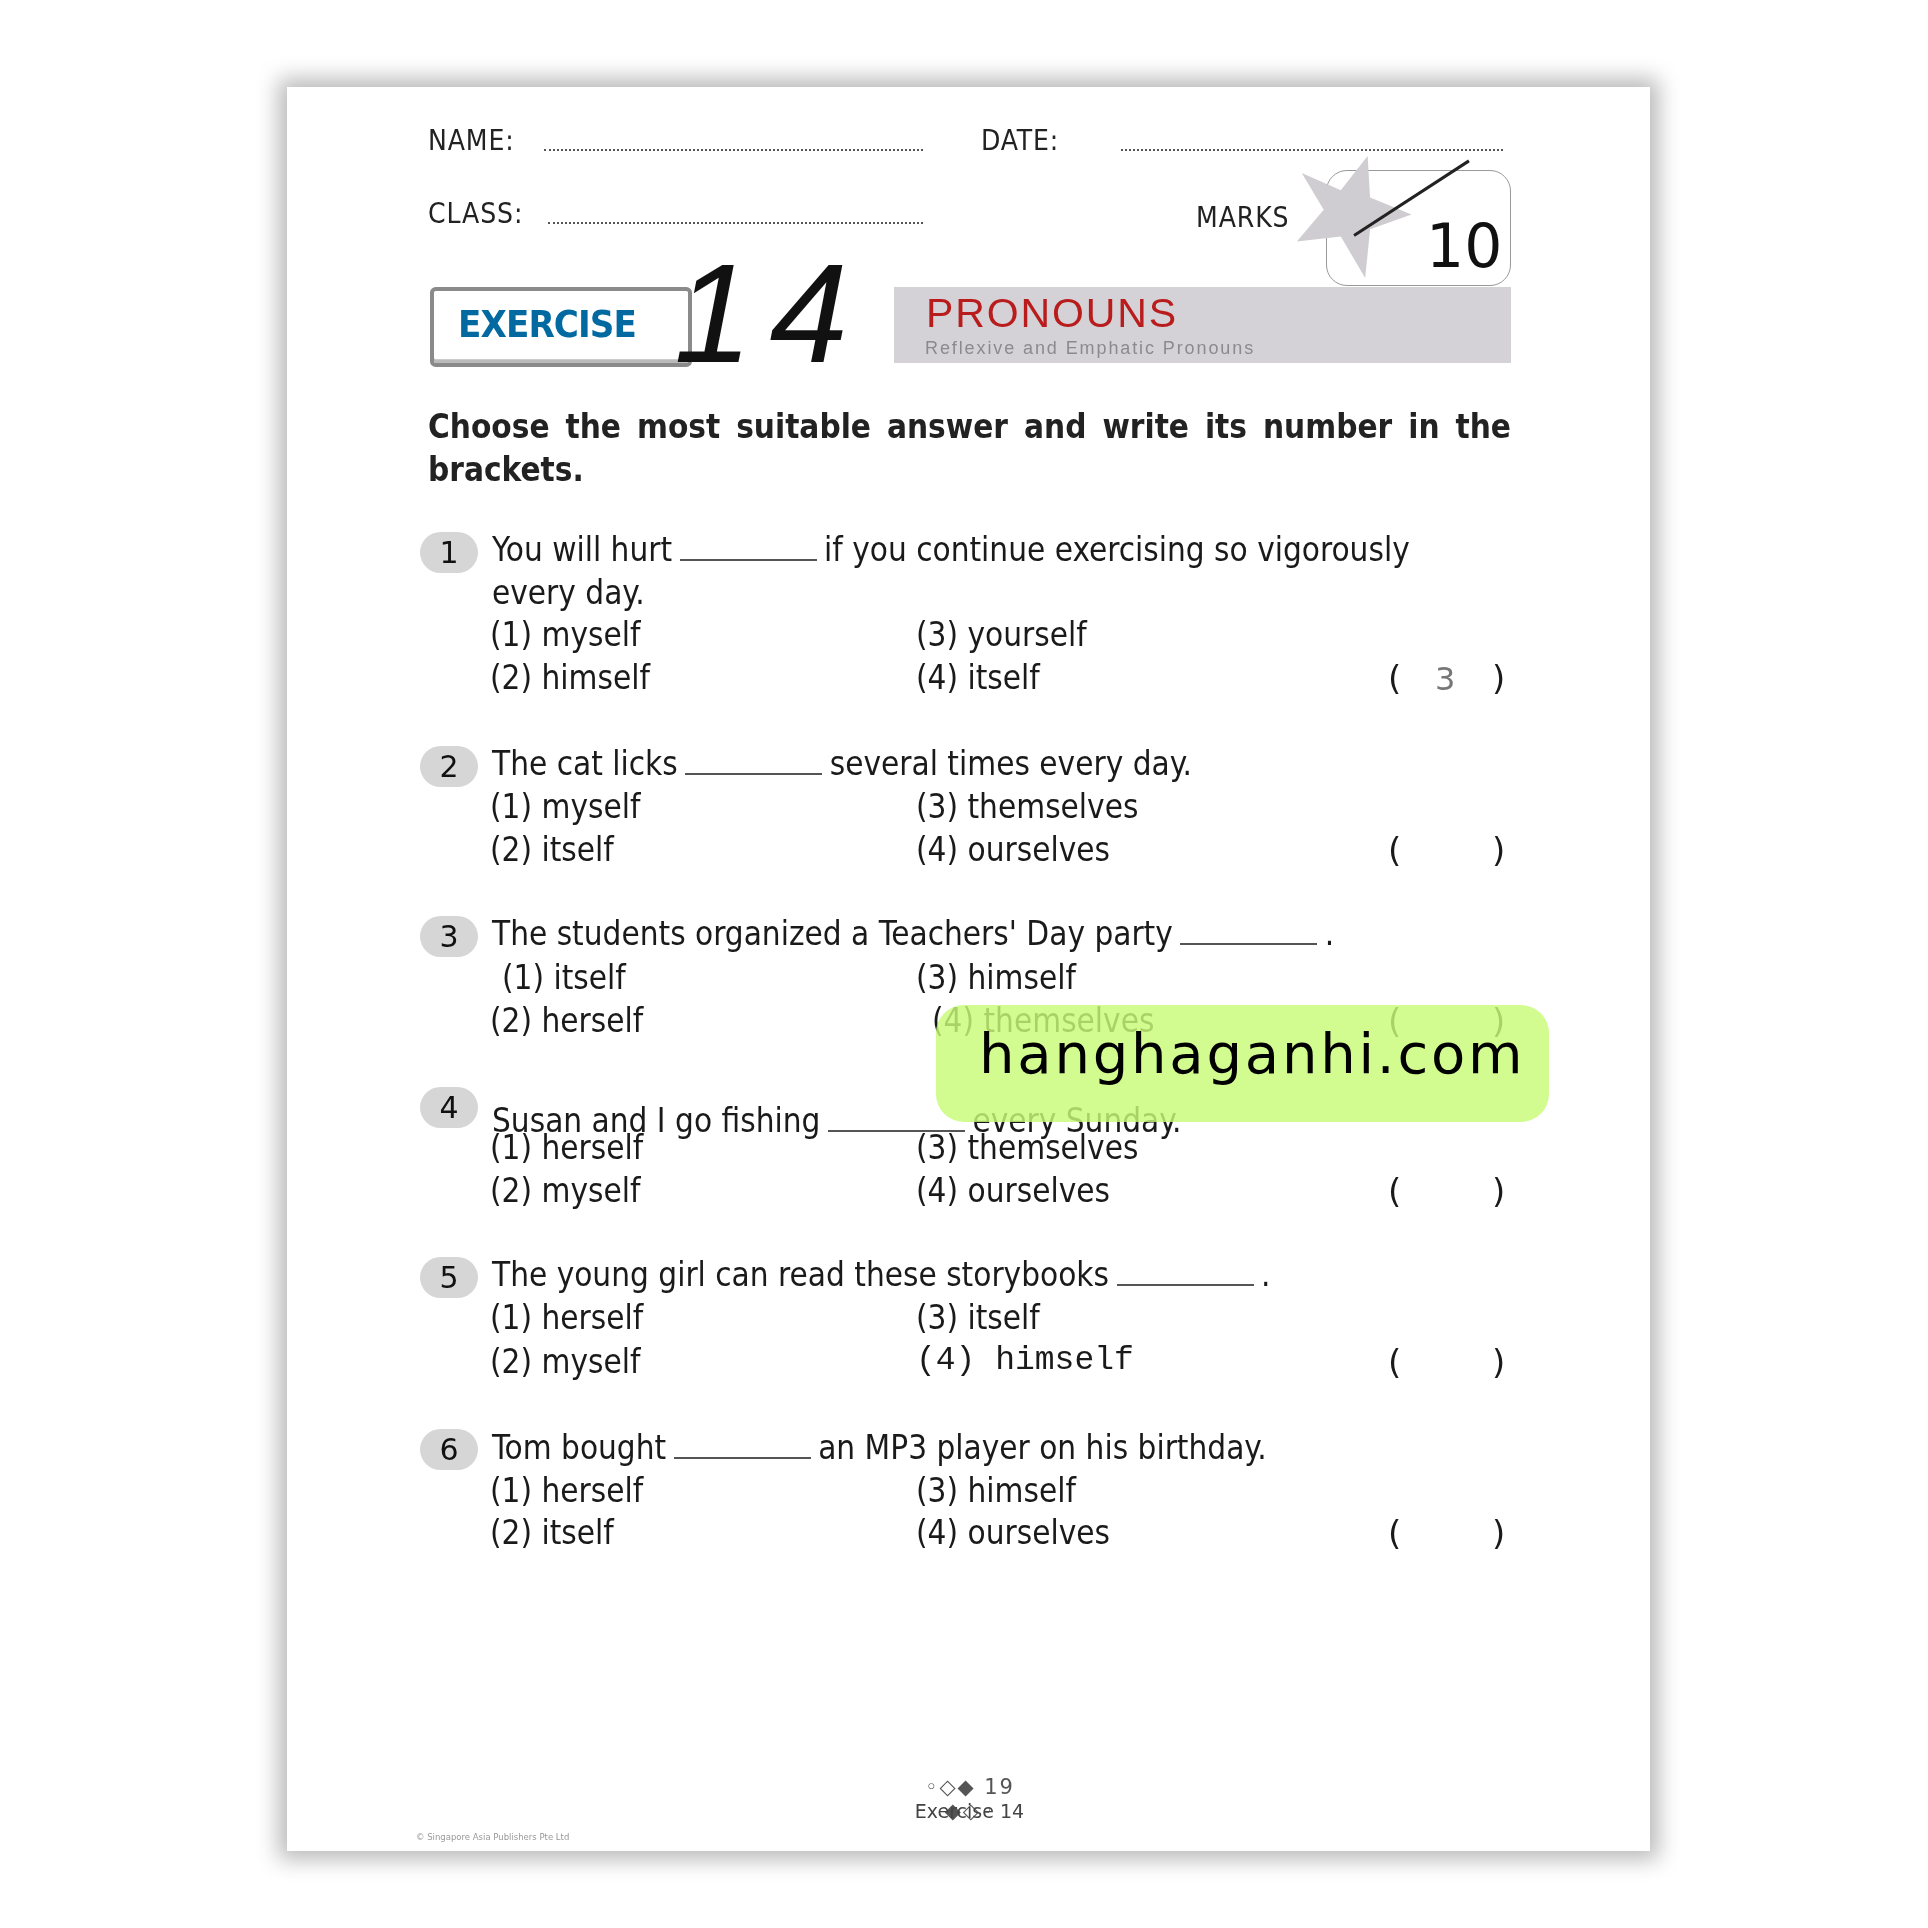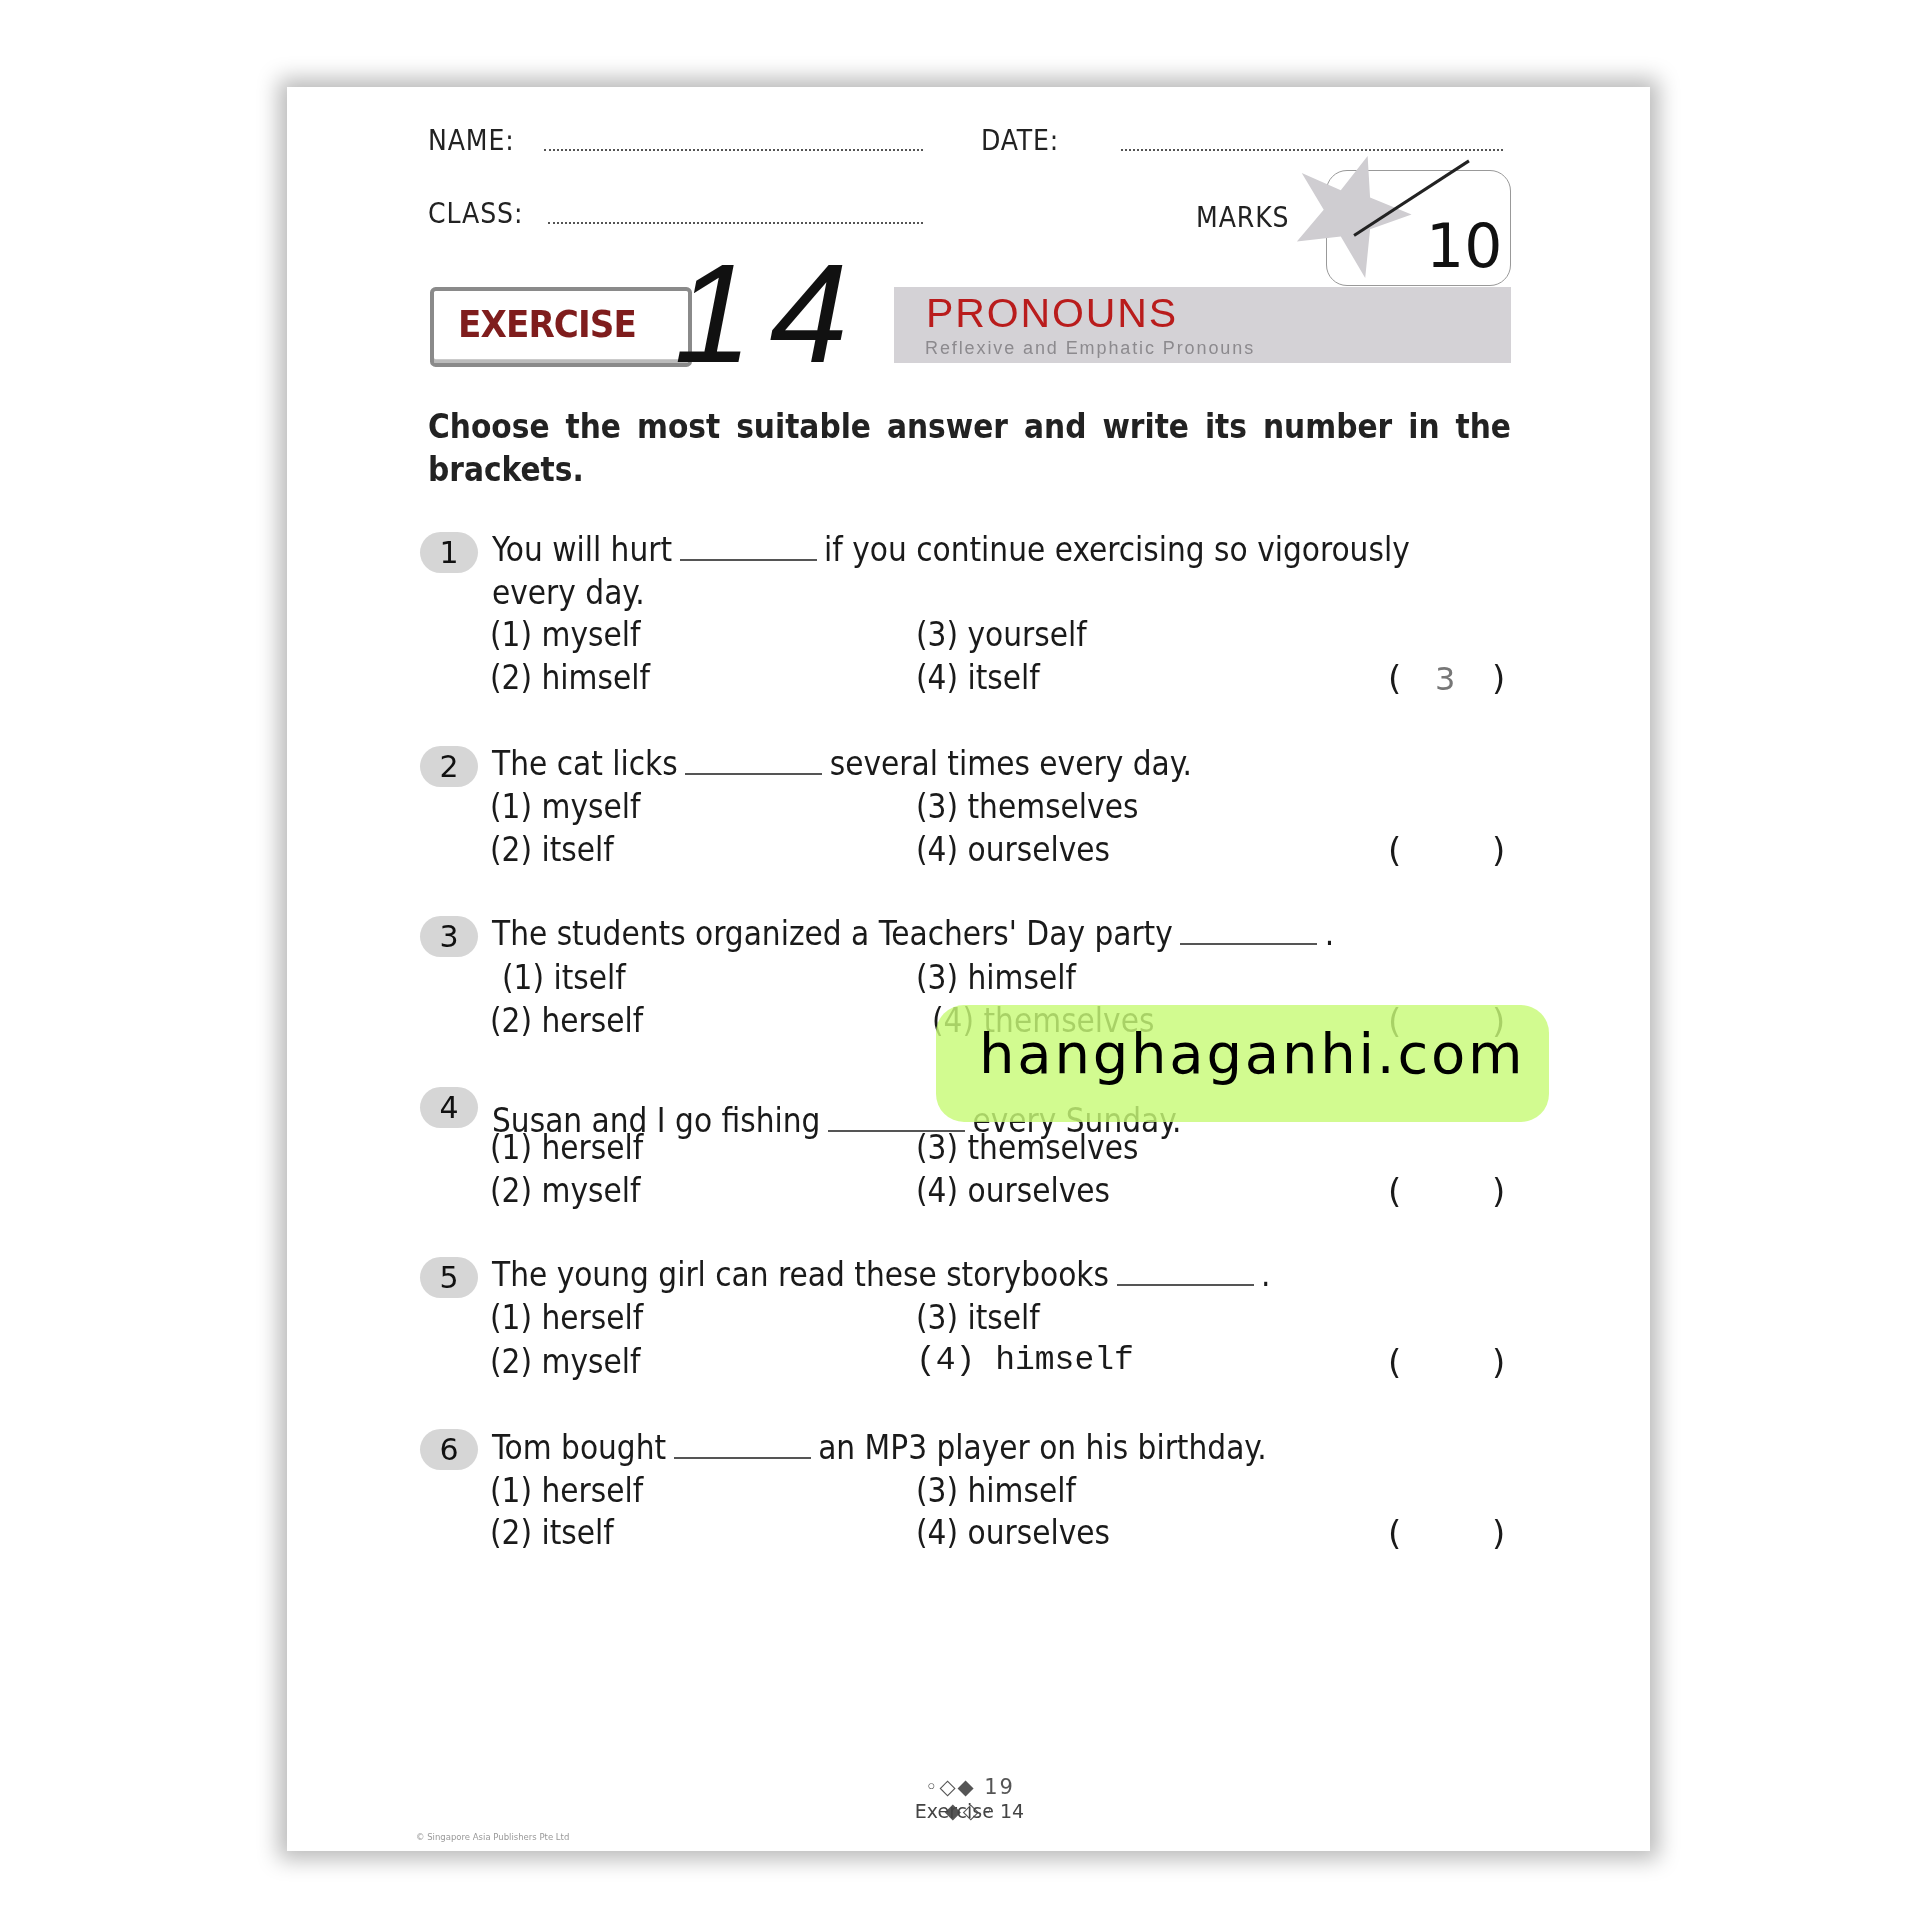--- a/index.html
+++ b/index.html
@@ -9,21 +9,21 @@
            box-shadow: 0 0 21px 9.4px rgba(0,0,0,0.28); }
   .abs { position:absolute; }
   .hand { font-family:"DejaVu Sans Condensed","DejaVu Sans", sans-serif; font-stretch:condensed; }
   .label { font-size:28px; color:#222; letter-spacing:0.9px; }
   .dots { border-bottom:2.8px dotted #555; height:0; }
   .marks-box { position:absolute; left:1326px; top:170px; width:183px; height:114px; border:1.9px solid #999; border-radius:21px; background:#fff; }
   .star { position:absolute; left:1292px; top:151px; width:122px; height:132px; }
   .slash { position:absolute; left:1354px; top:234px; width:137px; height:2.8px; background:#222; transform:rotate(-33deg); transform-origin:left center; }
   .ten { position:absolute; left:1426px; top:211px; font-size:60px; color:#111; font-family:"DejaVu Sans", sans-serif; }
   .ex-box { position:absolute; left:430px; top:287px; width:254px; height:72px; border:4.7px solid #8a8a8a; border-radius:5.6px; background:#fff; box-shadow: inset 0 -3.8px 0 #bbb; }
-  .ex-label { position:absolute; left:458px; top:302px; font-size:38px; font-weight:bold; color:#7f1d1d; letter-spacing:-0.9px; font-family:"DejaVu Sans Condensed","DejaVu Sans", sans-serif; }
+  .ex-label { position:absolute; left:458px; top:302px; font-size:38px; font-weight:bold; color:#0369a1; letter-spacing:-0.9px; font-family:"DejaVu Sans Condensed","DejaVu Sans", sans-serif; }
   .ex-num { position:absolute; left:674px; top:243px; font-size:141px; color:#111; font-style:italic; font-family:"Liberation Sans", sans-serif; letter-spacing:17px; line-height:141px; }
   .topic-bar { position:absolute; left:894px; top:287px; width:617px; height:76px; background:#d4d2d6; }
   .topic-title { position:absolute; left:926px; top:290px; font-size:41px; color:#b91c1c; font-family:"Liberation Sans", sans-serif; letter-spacing:1.9px; }
   .topic-sub { position:absolute; left:925px; top:338px; font-size:18px; color:#8c8a8e; font-family:"Liberation Sans", sans-serif; letter-spacing:1.9px; }
   .instr { position:absolute; left:428px; top:405px; width:1083px; font-size:33px; font-weight:bold; color:#222; line-height:43px; text-align:justify; text-align-last:left; font-family:"DejaVu Sans Condensed","DejaVu Sans", sans-serif; }
   .badge { position:absolute; left:420px; width:58px; height:41px; border-radius:21px; background:#d6d6d6; text-align:center; font-size:30px; line-height:41px; color:#111; }
   .qtext { position:absolute; left:492px; font-size:33px; color:#1a1a1a; white-space:nowrap; font-family:"DejaVu Sans Condensed","DejaVu Sans", sans-serif; }
   .blank { display:inline-block; border-bottom:2.8px solid #555; vertical-align:baseline; margin:0 7.5px; }
   .opt { position:absolute; font-size:33px; color:#1a1a1a; white-space:nowrap; font-family:"DejaVu Sans Condensed","DejaVu Sans", sans-serif; }
   .brk { position:absolute; font-size:34px; color:#1a1a1a; font-family:"DejaVu Sans", sans-serif; }

